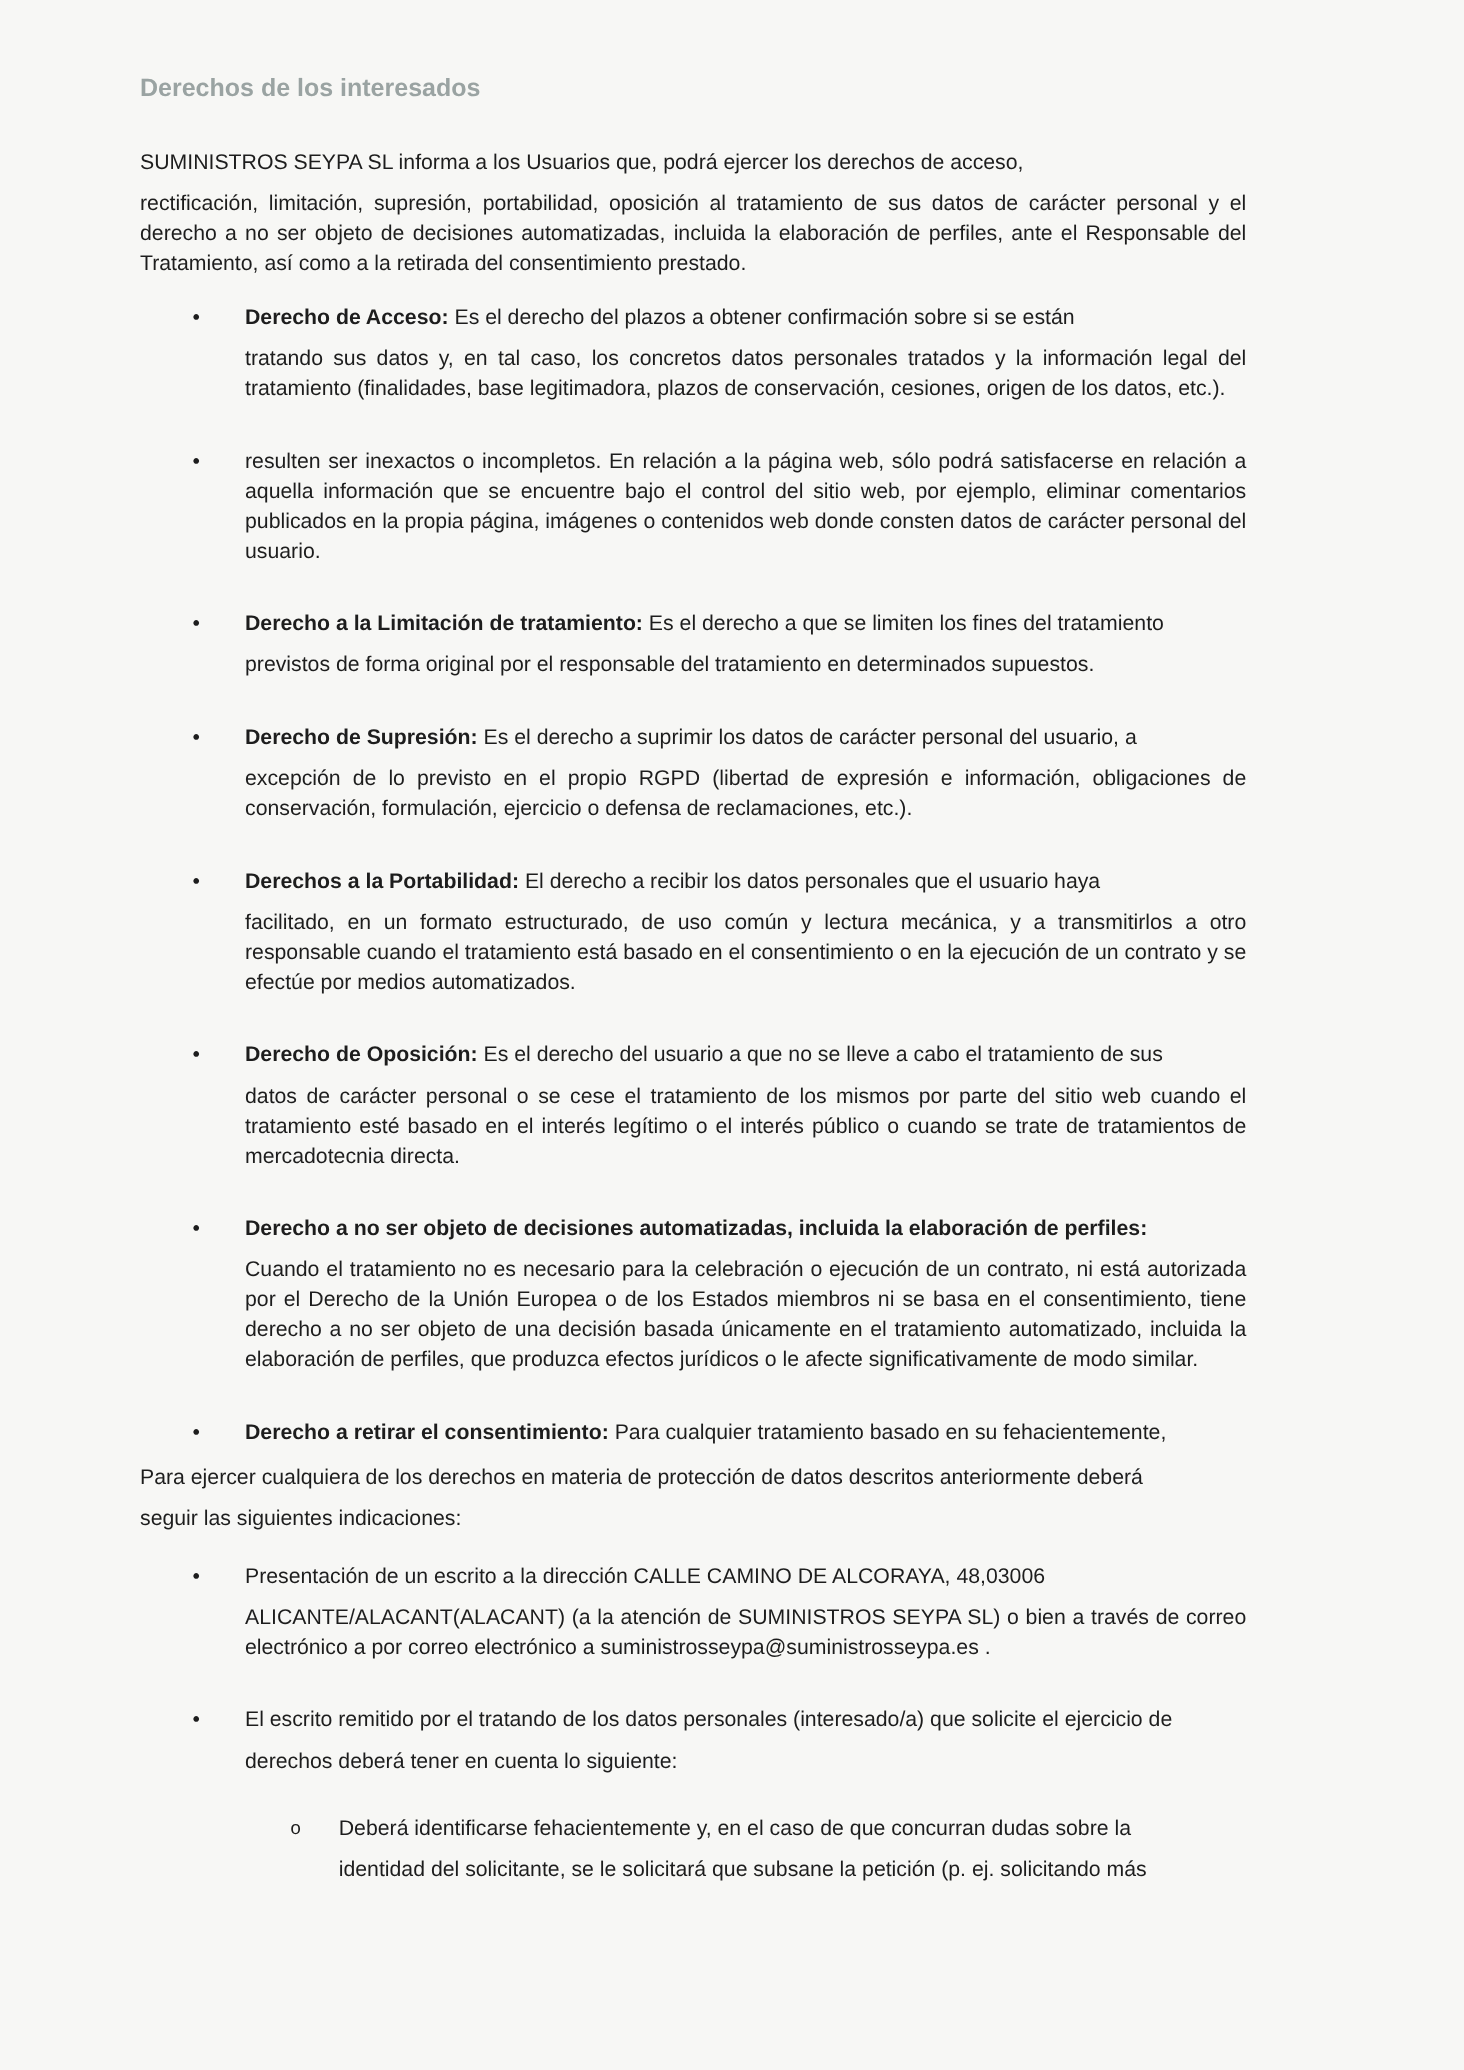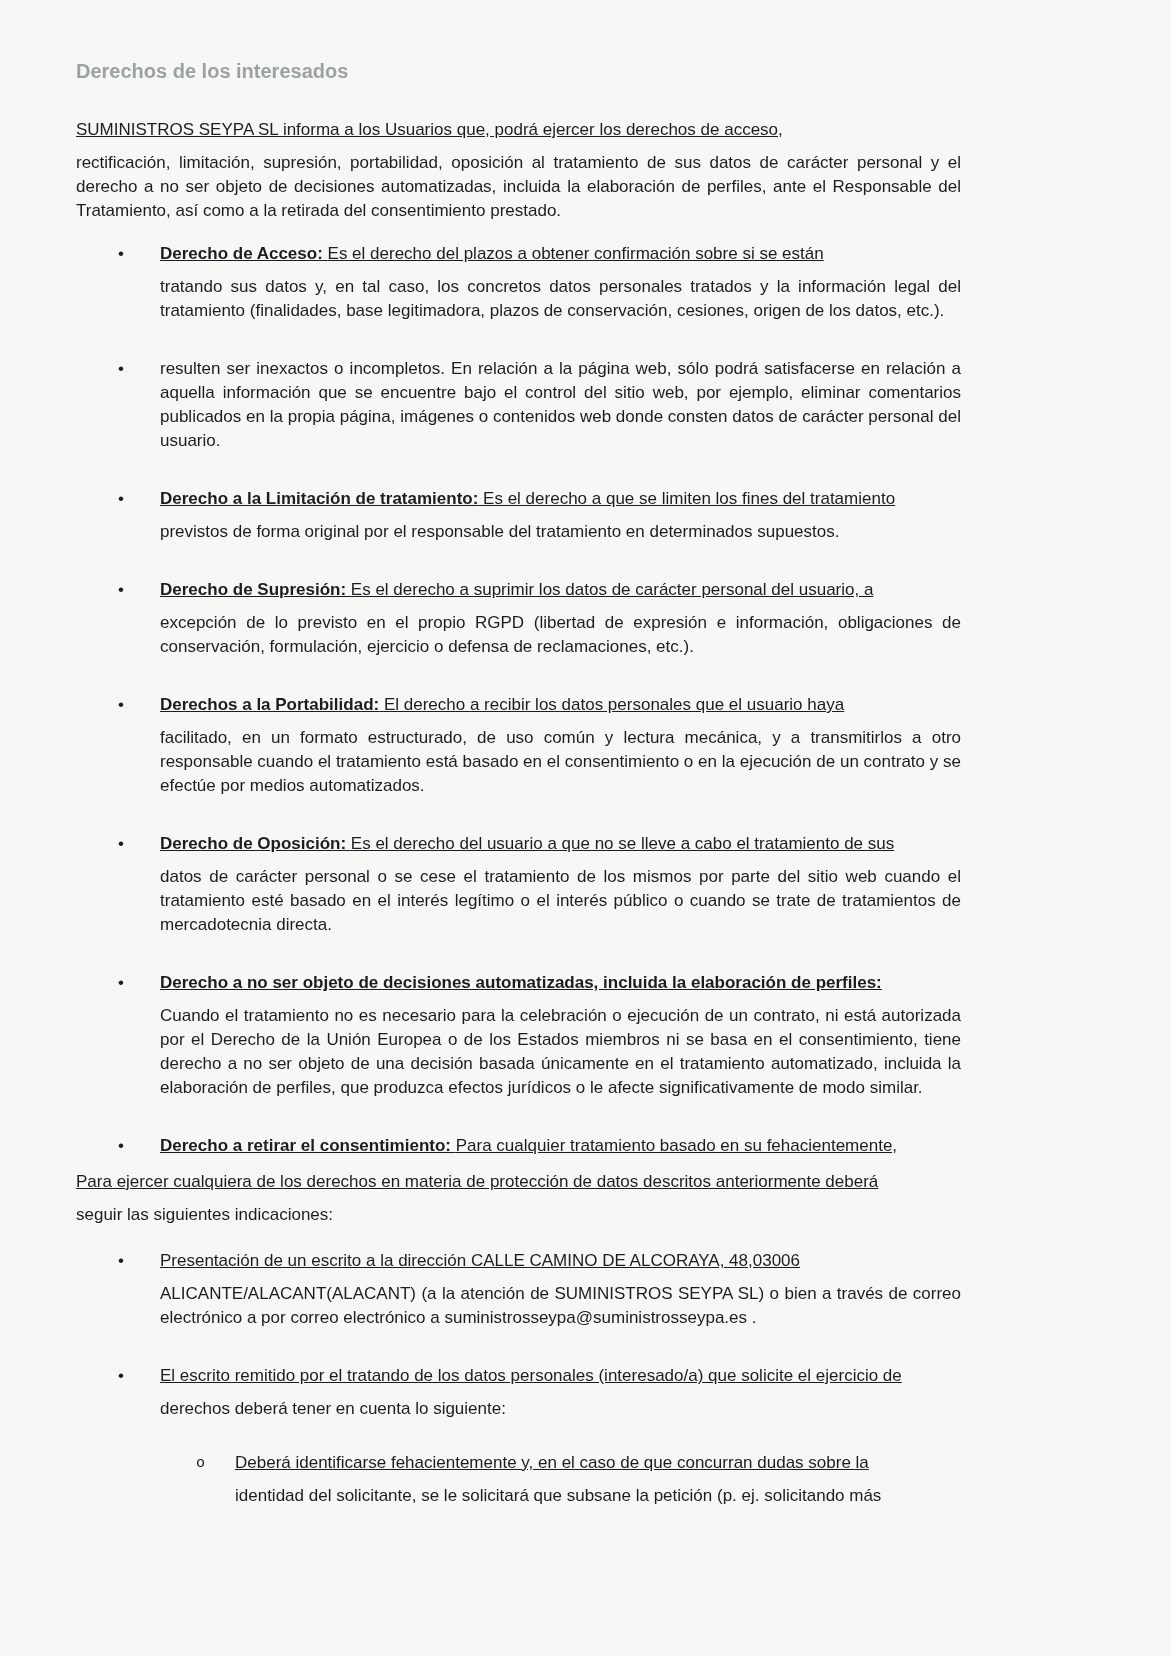--- a/index.html
+++ b/index.html
@@ -9,30 +9,31 @@
     background: #f7f7f5;
     font-family: "Liberation Sans", sans-serif;
     color: #1d1d1d;
     overflow: hidden;
   }
   .page {
     box-sizing: border-box;
     width: 1066px;
     height: 1656px;
     padding: 58px 105px 0 76px;
+    margin-left: 36px;
   }
   h1.doc-heading {
     font-size: 20px;
     line-height: 26px;
     font-weight: bold;
     color: #9aa3a2;
     margin: 0 0 34px 0;
   }
   p { font-size: 17px; line-height: 24px; }
-  p.pf { margin: 0 0 9px 0; text-decoration: underline; }          
+  p.pf { margin: 0 0 9px 0; }          
   p.pr { margin: 0; text-align: justify; } 
   .block { margin: 0 0 19px 0; }
   ul.blist { list-style: none; margin: 0; padding: 0; }
   ul.blist > li {
     position: relative;
     padding-left: 84px;
     margin-bottom: 34px;
   }
   ul.blist > li:last-child { margin-bottom: 12px; }
   .bullet {

